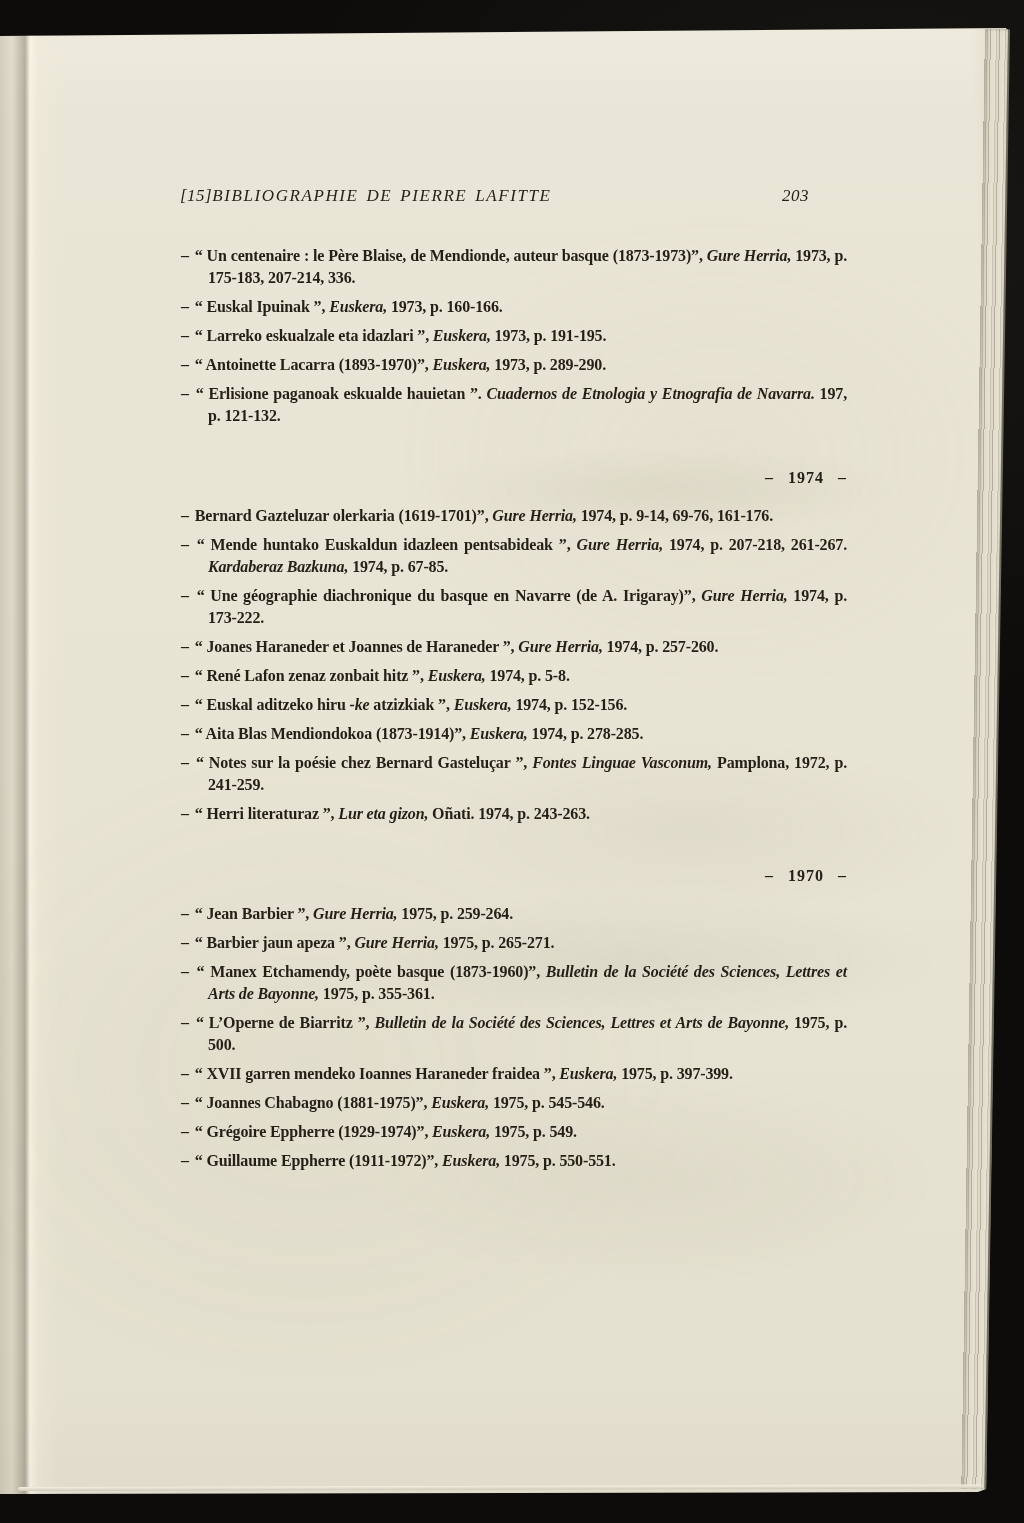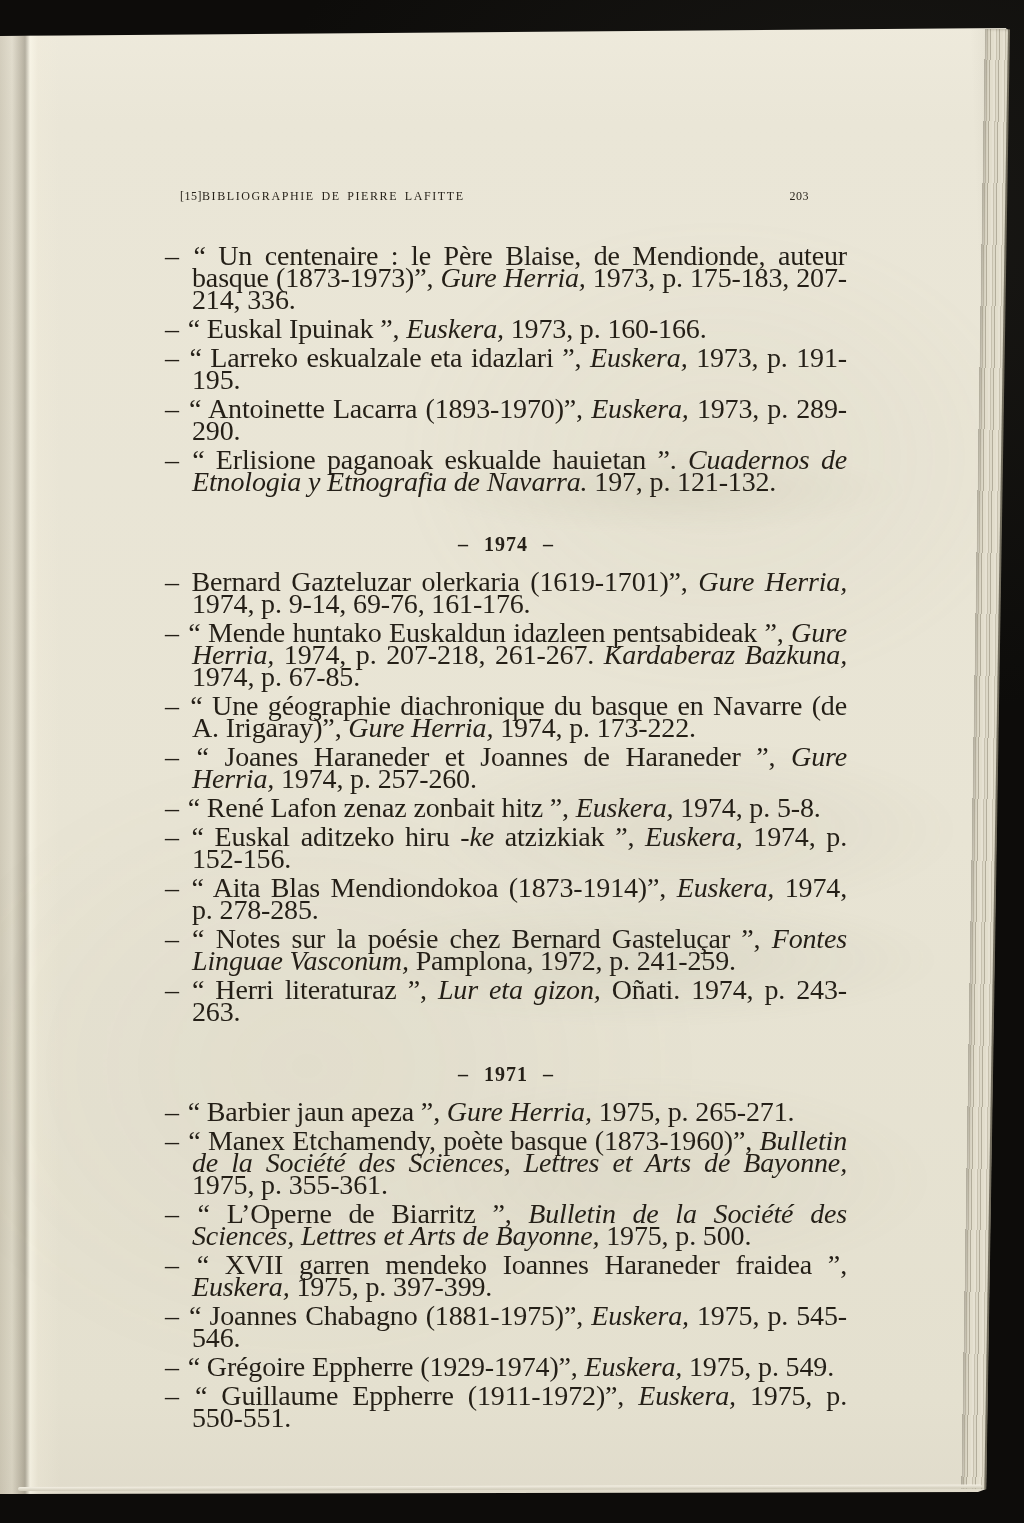--- a/index.html
+++ b/index.html
@@ -60,37 +60,38 @@
     transform: rotate(-0.15deg); transform-origin: left center;
     border-radius: 2px;
   }
   
   .page-content {
     position: absolute; left: 165px; top: 186px; width: 682px;
     color: #241f17;
   }
   .running-header {
     display: flex; align-items: baseline;
-    font-size: 12px; line-height: 20px;
+    font-size: 17px; line-height: 20px; font-style: italic;
   }
   .running-header .marker { flex: none; padding-left: 15px; letter-spacing: 0.5px; }
   .running-header .title  { flex: 1; text-align: left; letter-spacing: 1.6px; word-spacing: 2px; }
   .running-header .pagenum{ flex: none; padding-right: 38px; letter-spacing: 0.5px; margin-left: 31px; }
   .bibliography { margin-top: 39px; }
   .section-heading {
-    font-size: 20px; line-height: 22px; font-weight: bold;
-    text-align: center; letter-spacing: 1px; word-spacing: 9px;
+    font-size: 16px; line-height: 22px; font-weight: bold;
+    text-align: right; letter-spacing: 1px; word-spacing: 9px;
     margin: 40px 0 16px 0;
   }
   .bibliography-entry {
-    font-size: 28px; line-height: 22px;
+    font-size: 16px; line-height: 22px;
     text-align: justify;
     padding-left: 27px; text-indent: -27px;
-    margin: 0 0 7px 0;
+    margin: 0 0 7px 16px;
     letter-spacing: -0.15px;
+    font-weight: bold;
   }
   .bibliography-entry em { font-style: italic; }
   .entry-dash { padding-right: 2px; }
 </style>
 </head>
 <body>
 
 <div class="photo-backdrop"></div>
 
 <div class="book-page">
@@ -117,21 +118,22 @@
           <p class="bibliography-entry"><span class="entry-dash">– </span><span>“ Mende huntako Euskaldun idazleen pentsabideak ”, </span><em>Gure Herria,</em><span> 1974, p. 207-218, 261-267. </span><em>Kardaberaz Bazkuna,</em><span> 1974, p. 67-85.</span></p>
           <p class="bibliography-entry"><span class="entry-dash">– </span><span>“ Une géographie diachronique du basque en Navarre (de A. Irigaray)”, </span><em>Gure Herria,</em><span> 1974, p. 173-222.</span></p>
           <p class="bibliography-entry"><span class="entry-dash">– </span><span>“ Joanes Haraneder et Joannes de Haraneder ”, </span><em>Gure Herria,</em><span> 1974, p. 257-260.</span></p>
           <p class="bibliography-entry"><span class="entry-dash">– </span><span>“ René Lafon zenaz zonbait hitz ”, </span><em>Euskera,</em><span> 1974, p. 5-8.</span></p>
           <p class="bibliography-entry"><span class="entry-dash">– </span><span>“ Euskal aditzeko hiru </span><em>-ke</em><span> atzizkiak ”, </span><em>Euskera,</em><span> 1974, p. 152-156.</span></p>
           <p class="bibliography-entry"><span class="entry-dash">– </span><span>“ Aita Blas Mendiondokoa (1873-1914)”, </span><em>Euskera,</em><span> 1974, p. 278-285.</span></p>
           <p class="bibliography-entry"><span class="entry-dash">– </span><span>“ Notes sur la poésie chez Bernard Gasteluçar ”, </span><em>Fontes Linguae Vasconum,</em><span> Pamplona, 1972, p. 241-259.</span></p>
           <p class="bibliography-entry"><span class="entry-dash">– </span><span>“ Herri literaturaz ”, </span><em>Lur eta gizon,</em><span> Oñati. 1974, p. 243-263.</span></p>
         </section>
         <section>
-          <h2 class="section-heading">– 1971 –</h2>
+          <h2 class="section-heading">– 1970 –</h2>
+          <p class="bibliography-entry"><span class="entry-dash">– </span><span>“ Jean Barbier ”, </span><em>Gure Herria,</em><span> 1975, p. 259-264.</span></p>
           <p class="bibliography-entry"><span class="entry-dash">– </span><span>“ Barbier jaun apeza ”, </span><em>Gure Herria,</em><span> 1975, p. 265-271.</span></p>
           <p class="bibliography-entry"><span class="entry-dash">– </span><span>“ Manex Etchamendy, poète basque (1873-1960)”, </span><em>Bulletin de la Société des Sciences, Lettres et Arts de Bayonne,</em><span> 1975, p. 355-361.</span></p>
           <p class="bibliography-entry"><span class="entry-dash">– </span><span>“ L’Operne de Biarritz ”, </span><em>Bulletin de la Société des Sciences, Lettres et Arts de Bayonne,</em><span> 1975, p. 500.</span></p>
           <p class="bibliography-entry"><span class="entry-dash">– </span><span>“ XVII garren mendeko Ioannes Haraneder fraidea ”, </span><em>Euskera,</em><span> 1975, p. 397-399.</span></p>
           <p class="bibliography-entry"><span class="entry-dash">– </span><span>“ Joannes Chabagno (1881-1975)”, </span><em>Euskera,</em><span> 1975, p. 545-546.</span></p>
           <p class="bibliography-entry"><span class="entry-dash">– </span><span>“ Grégoire Eppherre (1929-1974)”, </span><em>Euskera,</em><span> 1975, p. 549.</span></p>
           <p class="bibliography-entry"><span class="entry-dash">– </span><span>“ Guillaume Eppherre (1911-1972)”, </span><em>Euskera,</em><span> 1975, p. 550-551.</span></p>
         </section>
       </div>
   </div>

